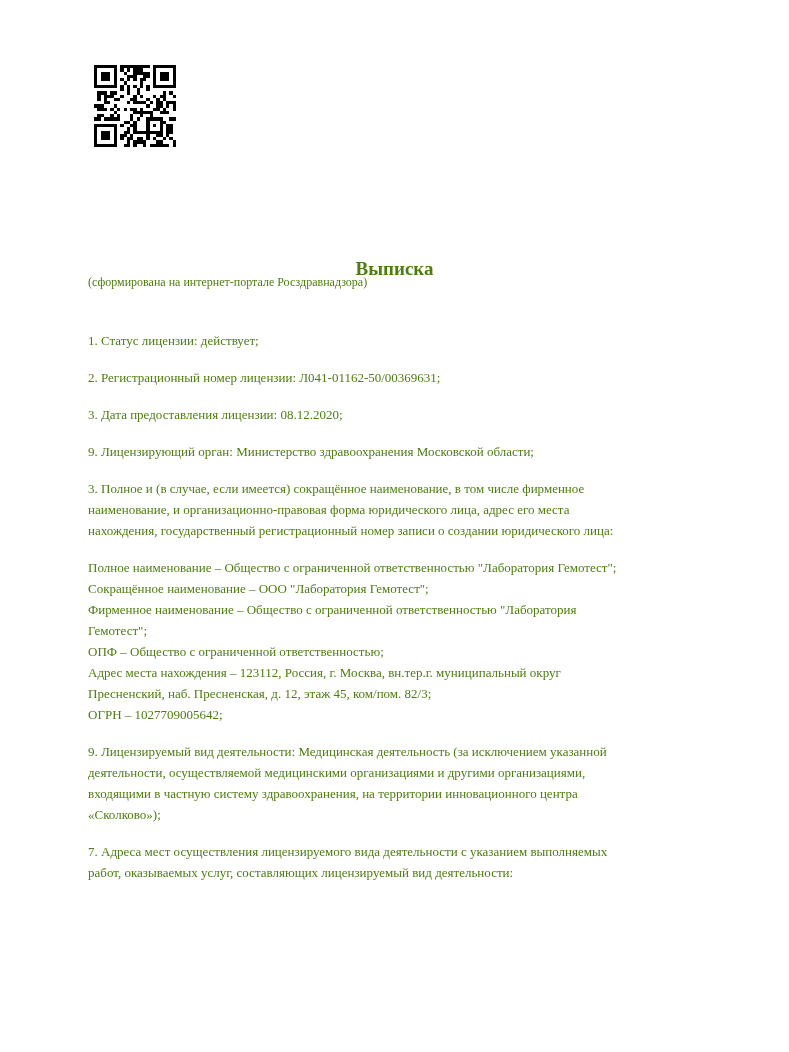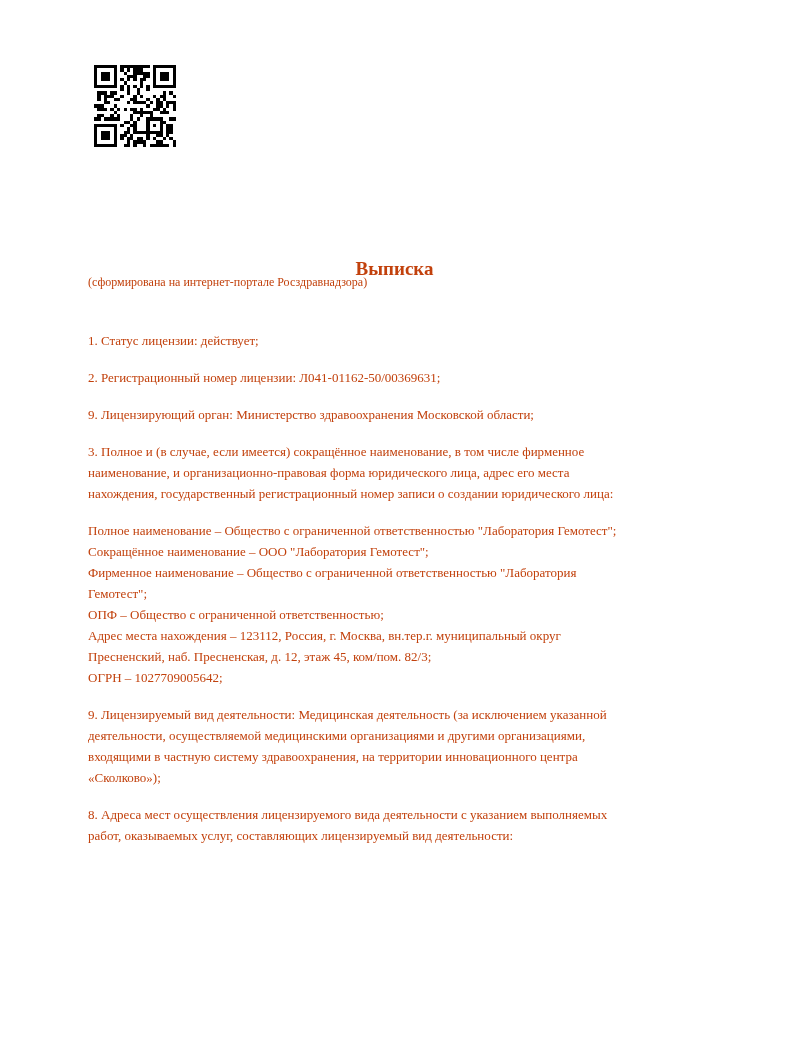--- a/index.html
+++ b/index.html
@@ -5,21 +5,21 @@
   html, body {
     margin: 0;
     padding: 0;
     background: #ffffff;
   }
   .page {
     position: relative;
     width: 789px;
     height: 1052px;
     background: #ffffff;
-    color: #c2410c;
+    color: #4d7c0f;
     font-family: "Liberation Serif", "DejaVu Serif", serif;
     overflow: hidden;
   }
   .qr {
     position: absolute;
     top: 65px;
     left: 94px;
     width: 82px;
     height: 82px;
   }
@@ -372,33 +372,34 @@
 
   <div class="title-block">
     <div>Выписка</div>
   </div>
 
   <div class="subtitle">(сформирована на интернет-портале Росздравнадзора)</div>
 
   <div class="body-text">
     <p class="para">1. Статус лицензии: действует;</p>
     <p class="para">2. Регистрационный номер лицензии: Л041-01162-50/00369631;</p>
+    <p class="para">3. Дата предоставления лицензии: 08.12.2020;</p>
     <p class="para">9. Лицензирующий орган: Министерство здравоохранения Московской области;</p>
     <p class="para">3. Полное и (в случае, если имеется) сокращённое наименование, в том числе фирменное
 наименование, и организационно-правовая форма юридического лица, адрес его места
 нахождения, государственный регистрационный номер записи о создании юридического лица:</p>
     <p class="para">Полное наименование – Общество с ограниченной ответственностью "Лаборатория Гемотест";
 Сокращённое наименование – ООО "Лаборатория Гемотест";
 Фирменное наименование – Общество с ограниченной ответственностью "Лаборатория
 Гемотест";
 ОПФ – Общество с ограниченной ответственностью;
 Адрес места нахождения – 123112, Россия, г. Москва, вн.тер.г. муниципальный округ
 Пресненский, наб. Пресненская, д. 12, этаж 45, ком/пом. 82/3;
 ОГРН – 1027709005642;</p>
     <p class="para">9. Лицензируемый вид деятельности: Медицинская деятельность (за исключением указанной
 деятельности, осуществляемой медицинскими организациями и другими организациями,
 входящими в частную систему здравоохранения, на территории инновационного центра
 «Сколково»);</p>
-    <p class="para">8. Адреса мест осуществления лицензируемого вида деятельности с указанием выполняемых
+    <p class="para">7. Адреса мест осуществления лицензируемого вида деятельности с указанием выполняемых
 работ, оказываемых услуг, составляющих лицензируемый вид деятельности:</p>
   </div>
 
 </div>
 
 </body></html>

